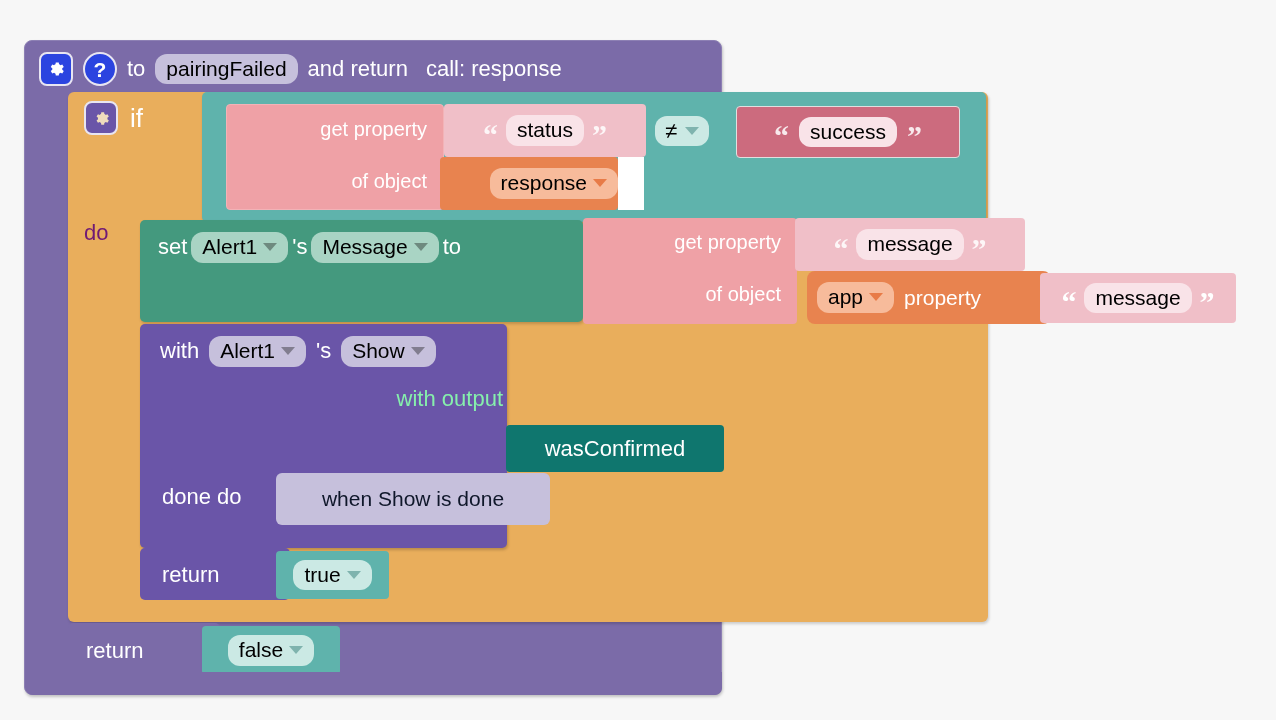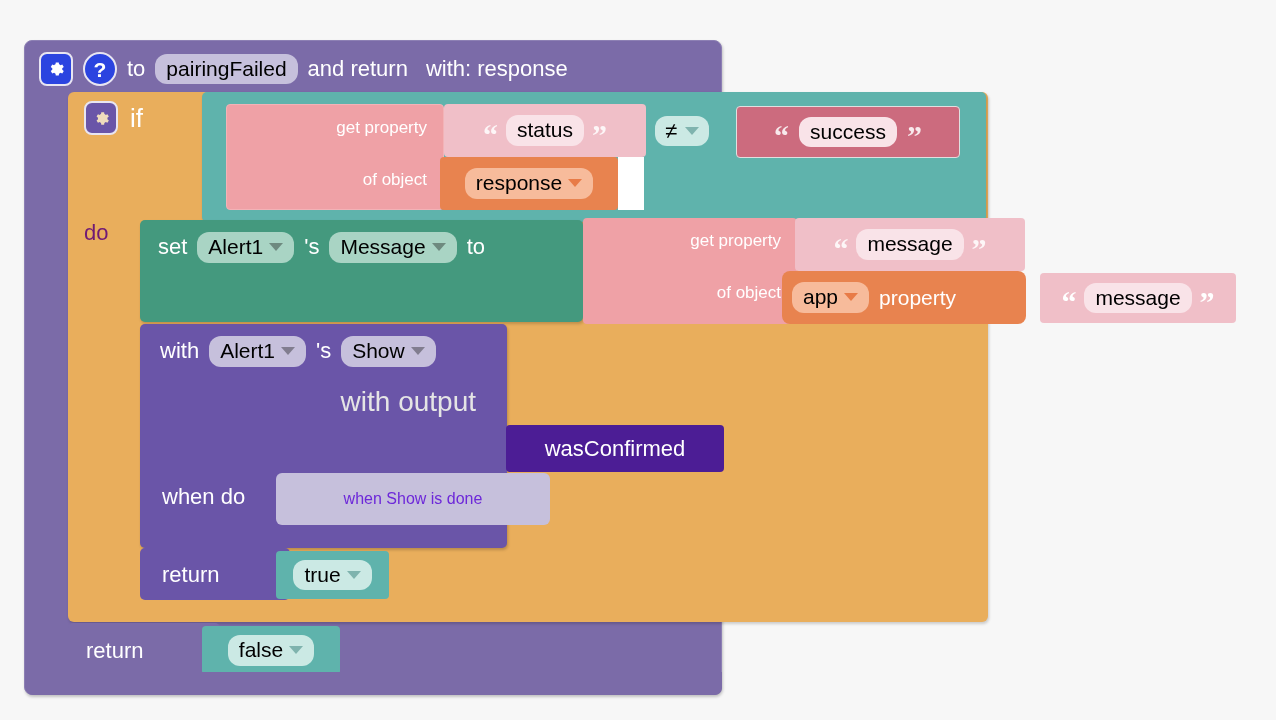--- a/index.html
+++ b/index.html
@@ -15,21 +15,21 @@
 
   #workspace {
     position: relative;
     width: 1276px;
     height: 720px;
     background: #f7f7f7;
   }
 
   
   .txt {
-    font-size: 17px;
+    font-size: 20px;
     color: #ffffff;
     white-space: nowrap;
     line-height: 1;
   }
 
   
   .field {
     display: inline-flex;
     align-items: center;
     gap: 6px;
@@ -150,21 +150,21 @@
     background: #f0bfc8;
     border-radius: 4px;
     display:flex; align-items:center; justify-content:center; gap: 8px;
   }
   
   #response-blk {
     left: 440px; top: 157px;
     width: 178px; height: 53px;
     background: #e8834f;
     border-radius: 4px;
-    display:flex; align-items:center; justify-content:center;
+    display:flex; align-items:center; justify-content:flex-end;
   }
   #cmp-gap {
     left: 618px; top: 157px; width: 26px; height: 53px;
     background: #ffffff;
   }
   
   #op-field {
     left: 655px; top: 116px;
     background: #cbe9e4; border-radius: 12px;
     padding: 4px 10px;
@@ -185,21 +185,21 @@
   
   #set-block {
     left: 140px; top: 220px;
     width: 443px; height: 102px;
     background: #44997e;
     border-radius: 5px;
     box-shadow: 1px 2px 3px rgba(0,0,0,0.18);
   }
   #set-row {
     position:absolute; left: 18px; top: 12px;
-    display:flex; align-items:center; gap: 10px;
+    display:flex; align-items:center; gap: 4px;
   }
   #set-row .w { font-size: 22px; color:#fff; }
 
   
   #getprop2 {
     left: 583px; top: 218px;
     width: 214px; height: 106px;
     background: #efa1a6;
     border-radius: 4px;
   }
@@ -209,21 +209,21 @@
   
   #message-blk {
     left: 795px; top: 218px;
     width: 230px; height: 53px;
     background: #f0bfc8;
     border-radius: 4px;
     display:flex; align-items:center; justify-content:center; gap:8px;
   }
   
   #appvar-blk {
-    left: 782px; top: 271px;
+    left: 807px; top: 271px;
     width: 244px; height: 53px;
     background: #e8834f;
     border-radius: 8px;
     display:flex; align-items:center; gap:10px;
     padding-left: 10px;
   }
   #appvar-blk .w { font-size:21px; color:#fff; }
 
   
   #result-blk {
@@ -242,47 +242,47 @@
     background: #6a55a8;
     border-radius: 5px;
     box-shadow: 1px 2px 3px rgba(0,0,0,0.2);
   }
   #call-row {
     position:absolute; left: 20px; top: 12px;
     display:flex; align-items:center; gap: 10px;
   }
   #call-row .w { font-size: 22px; color:#fff; }
   #with-output {
-    position:absolute; right: 31px; top: 62px;
-    font-size: 28px; color: #e5e5e5;
+    position:absolute; right: 4px; top: 62px;
+    font-size: 22px; color: #86efac;
   }
   #then-do {
     position:absolute; left: 22px; top: 160px;
     font-size: 22px; color:#fff;
   }
 
   
   #wasconf-blk {
     left: 506px; top: 425px;
     width: 218px; height: 47px;
-    background: #4c1d95;
+    background: #0f766e;
     border-radius: 4px;
     display:flex; align-items:center; justify-content:center;
   }
   #wasconf-blk .w { font-size: 22px; color:#fff; }
 
   
   #whendone-blk {
     left: 276px; top: 473px;
     width: 274px; height: 52px;
     background: #c6c0dc;
     border-radius: 6px;
     display:flex; align-items:center; justify-content:center;
   }
-  #whendone-blk .w { font-size: 16px; color: #6d28d9; }
+  #whendone-blk .w { font-size: 21px; color: #0f172a; }
 
   
   #ret-true {
     left: 140px; top: 548px;
     width: 150px; height: 52px;
     background: #6a55a8;
     border-radius: 5px;
   }
   #ret-true .w { position:absolute; left:22px; top:14px; font-size:22px; color:#fff; }
   #true-blk {
@@ -335,21 +335,21 @@
       <span class="icon-btn circ">
         <span class="qmark">?</span>
       </span>
 
       <span class="hdr-word txt">to</span>
 
       <span class="field purple-f">pairingFailed</span>
 
       <span class="hdr-word txt">and return</span>
 
-      <span class="hdr-word txt" style="margin-left:8px;">with: response</span>
+      <span class="hdr-word txt" style="margin-left:8px;">call: response</span>
     </div>
   </div>
 
   <div class="blk" id="if-block">
     <div id="if-row">
       <span class="icon-btn sq-purple">
         <svg width="17" height="17" viewBox="0 0 24 24" aria-hidden="true">
           <path fill="#efdcbd" d="M12 8.2a3.8 3.8 0 1 0 0 7.6 3.8 3.8 0 0 0 0-7.6zm0 5.8a2 2 0 1 1 0-4 2 2 0 0 1 0 4z"></path>
           <path fill="#efdcbd" d="M20.3 13.1c.05-.36.08-.72.08-1.1s-.03-.74-.08-1.1l2.07-1.55-2-3.46-2.42 1a7.9 7.9 0 0 0-1.9-1.1l-.36-2.56h-4l-.36 2.56c-.69.27-1.33.64-1.9 1.1l-2.42-1-2 3.46L7.08 10.9c-.05.36-.08.72-.08 1.1s.03.74.08 1.1L5.01 14.65l2 3.46 2.42-1c.57.46 1.21.83 1.9 1.1l.36 2.56h4l.36-2.56c.69-.27 1.33-.64 1.9-1.1l2.42 1 2-3.46-2.07-1.55z"></path>
         </svg>
@@ -440,21 +440,21 @@
         <span>Alert1</span>
         <span class="caret"></span>
       </span>
       <span class="w">'s</span>
       <span class="field purple-f">
         <span>Show</span>
         <span class="caret"></span>
       </span>
     </div>
     <div id="with-output">with output</div>
-    <div id="then-do">when do</div>
+    <div id="then-do">done do</div>
   </div>
 
   <div class="blk" id="wasconf-blk">
     <span class="w">wasConfirmed</span>
   </div>
 
   <div class="blk" id="whendone-blk">
     <span class="w">when Show is done</span>
   </div>
 

